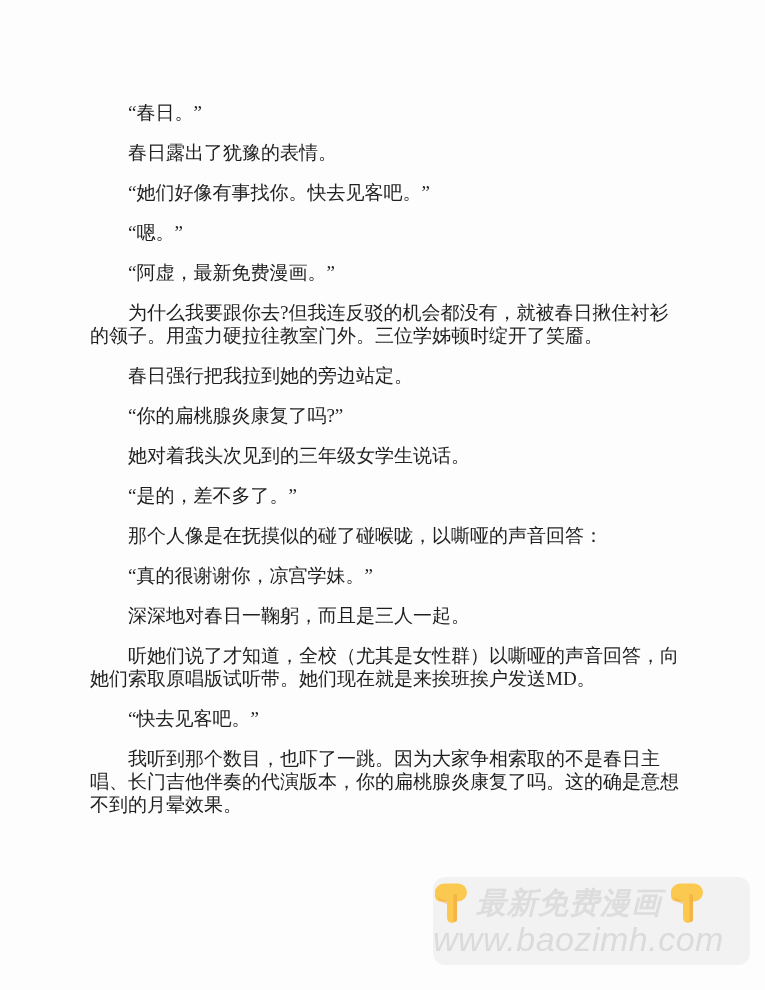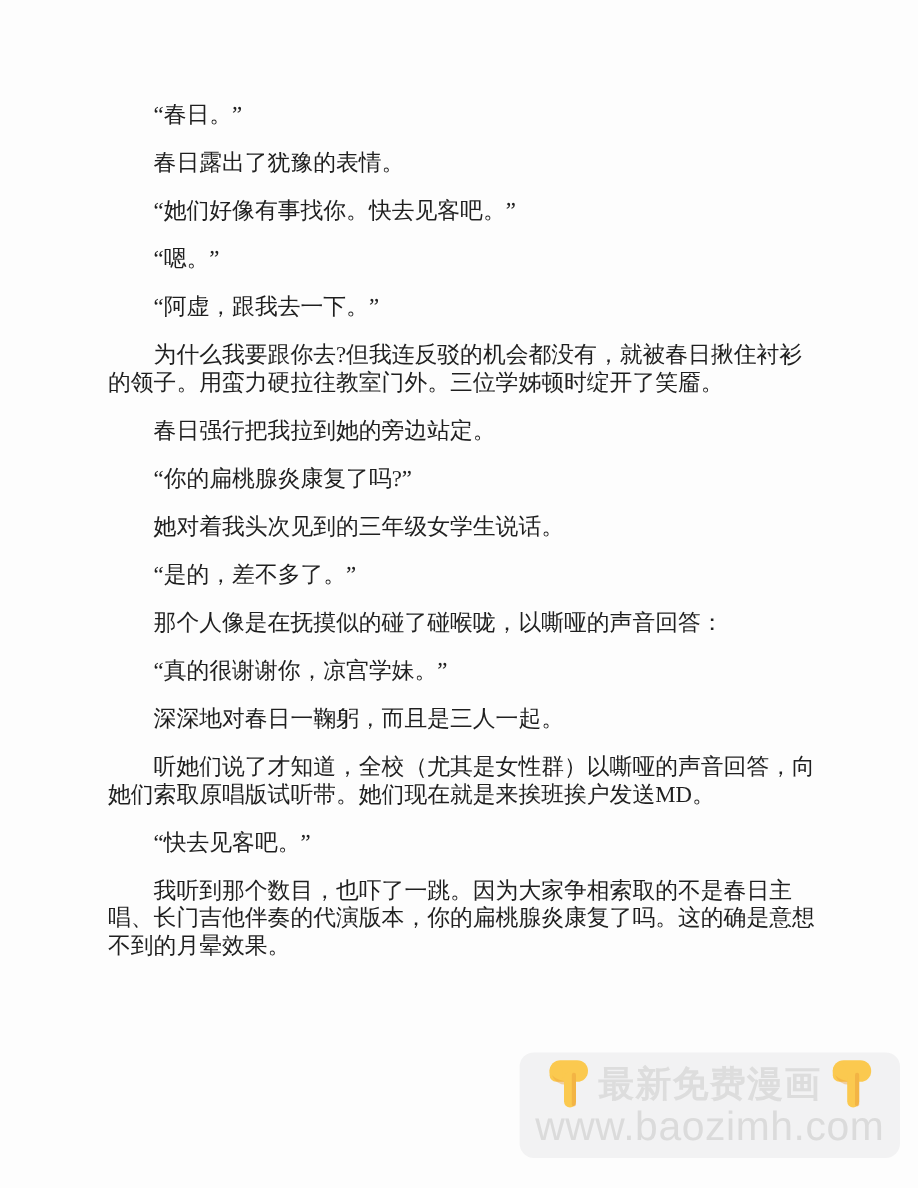--- a/index.html
+++ b/index.html
@@ -20,37 +20,37 @@
     left: 90px;
     top: 85px;
     width: 592px;
     font-size: 19px;
     line-height: 23px;
     color: #1f1f1f;
     letter-spacing: 0;
     text-align: left;
   }
   .para {
-    margin: 0 0 17px 0;
+    margin: 16px 0 17px 0;
     text-indent: 2em;
   }
   .watermark {
     position: absolute;
     left: 433px;
     top: 877px;
     width: 317px;
     height: 88px;
     background: #f2f2f3;
     border-radius: 12px;
     display: flex;
     flex-direction: column;
-    align-items: center;
     justify-content: center;
     box-sizing: border-box;
     padding: 2px 0 4px 0;
+    font-style: italic;
   }
   .wm-row {
     display: flex;
     align-items: center;
     gap: 7px;
     margin-bottom: -2px;
   }
   .wm-title {
     font-family: "Liberation Sans", "DejaVu Sans", sans-serif;
     font-weight: bold;
@@ -84,21 +84,21 @@
 
       <p class="para">“春日。”</p>
 
       <p class="para">春日露出了犹豫的表情。</p>
 
       <p class="para">“她们好像有事找你。快去见客吧。”</p>
 
       <p class="para">“嗯。”</p>
 
 
-      <p class="para">“阿虚，跟我去一下。”</p>
+      <p class="para">“阿虚，最新免费漫画。”</p>
 
       <p class="para">为什么我要跟你去?但我连反驳的机会都没有，就被春日揪住衬衫的领子。用蛮力硬拉往教室门外。三位学姊顿时绽开了笑靥。</p>
 
       <p class="para">春日强行把我拉到她的旁边站定。</p>
 
       <p class="para">“你的扁桃腺炎康复了吗?”</p>
 
       <p class="para">她对着我头次见到的三年级女学生说话。</p>
 
       <p class="para">“是的，差不多了。”</p>

